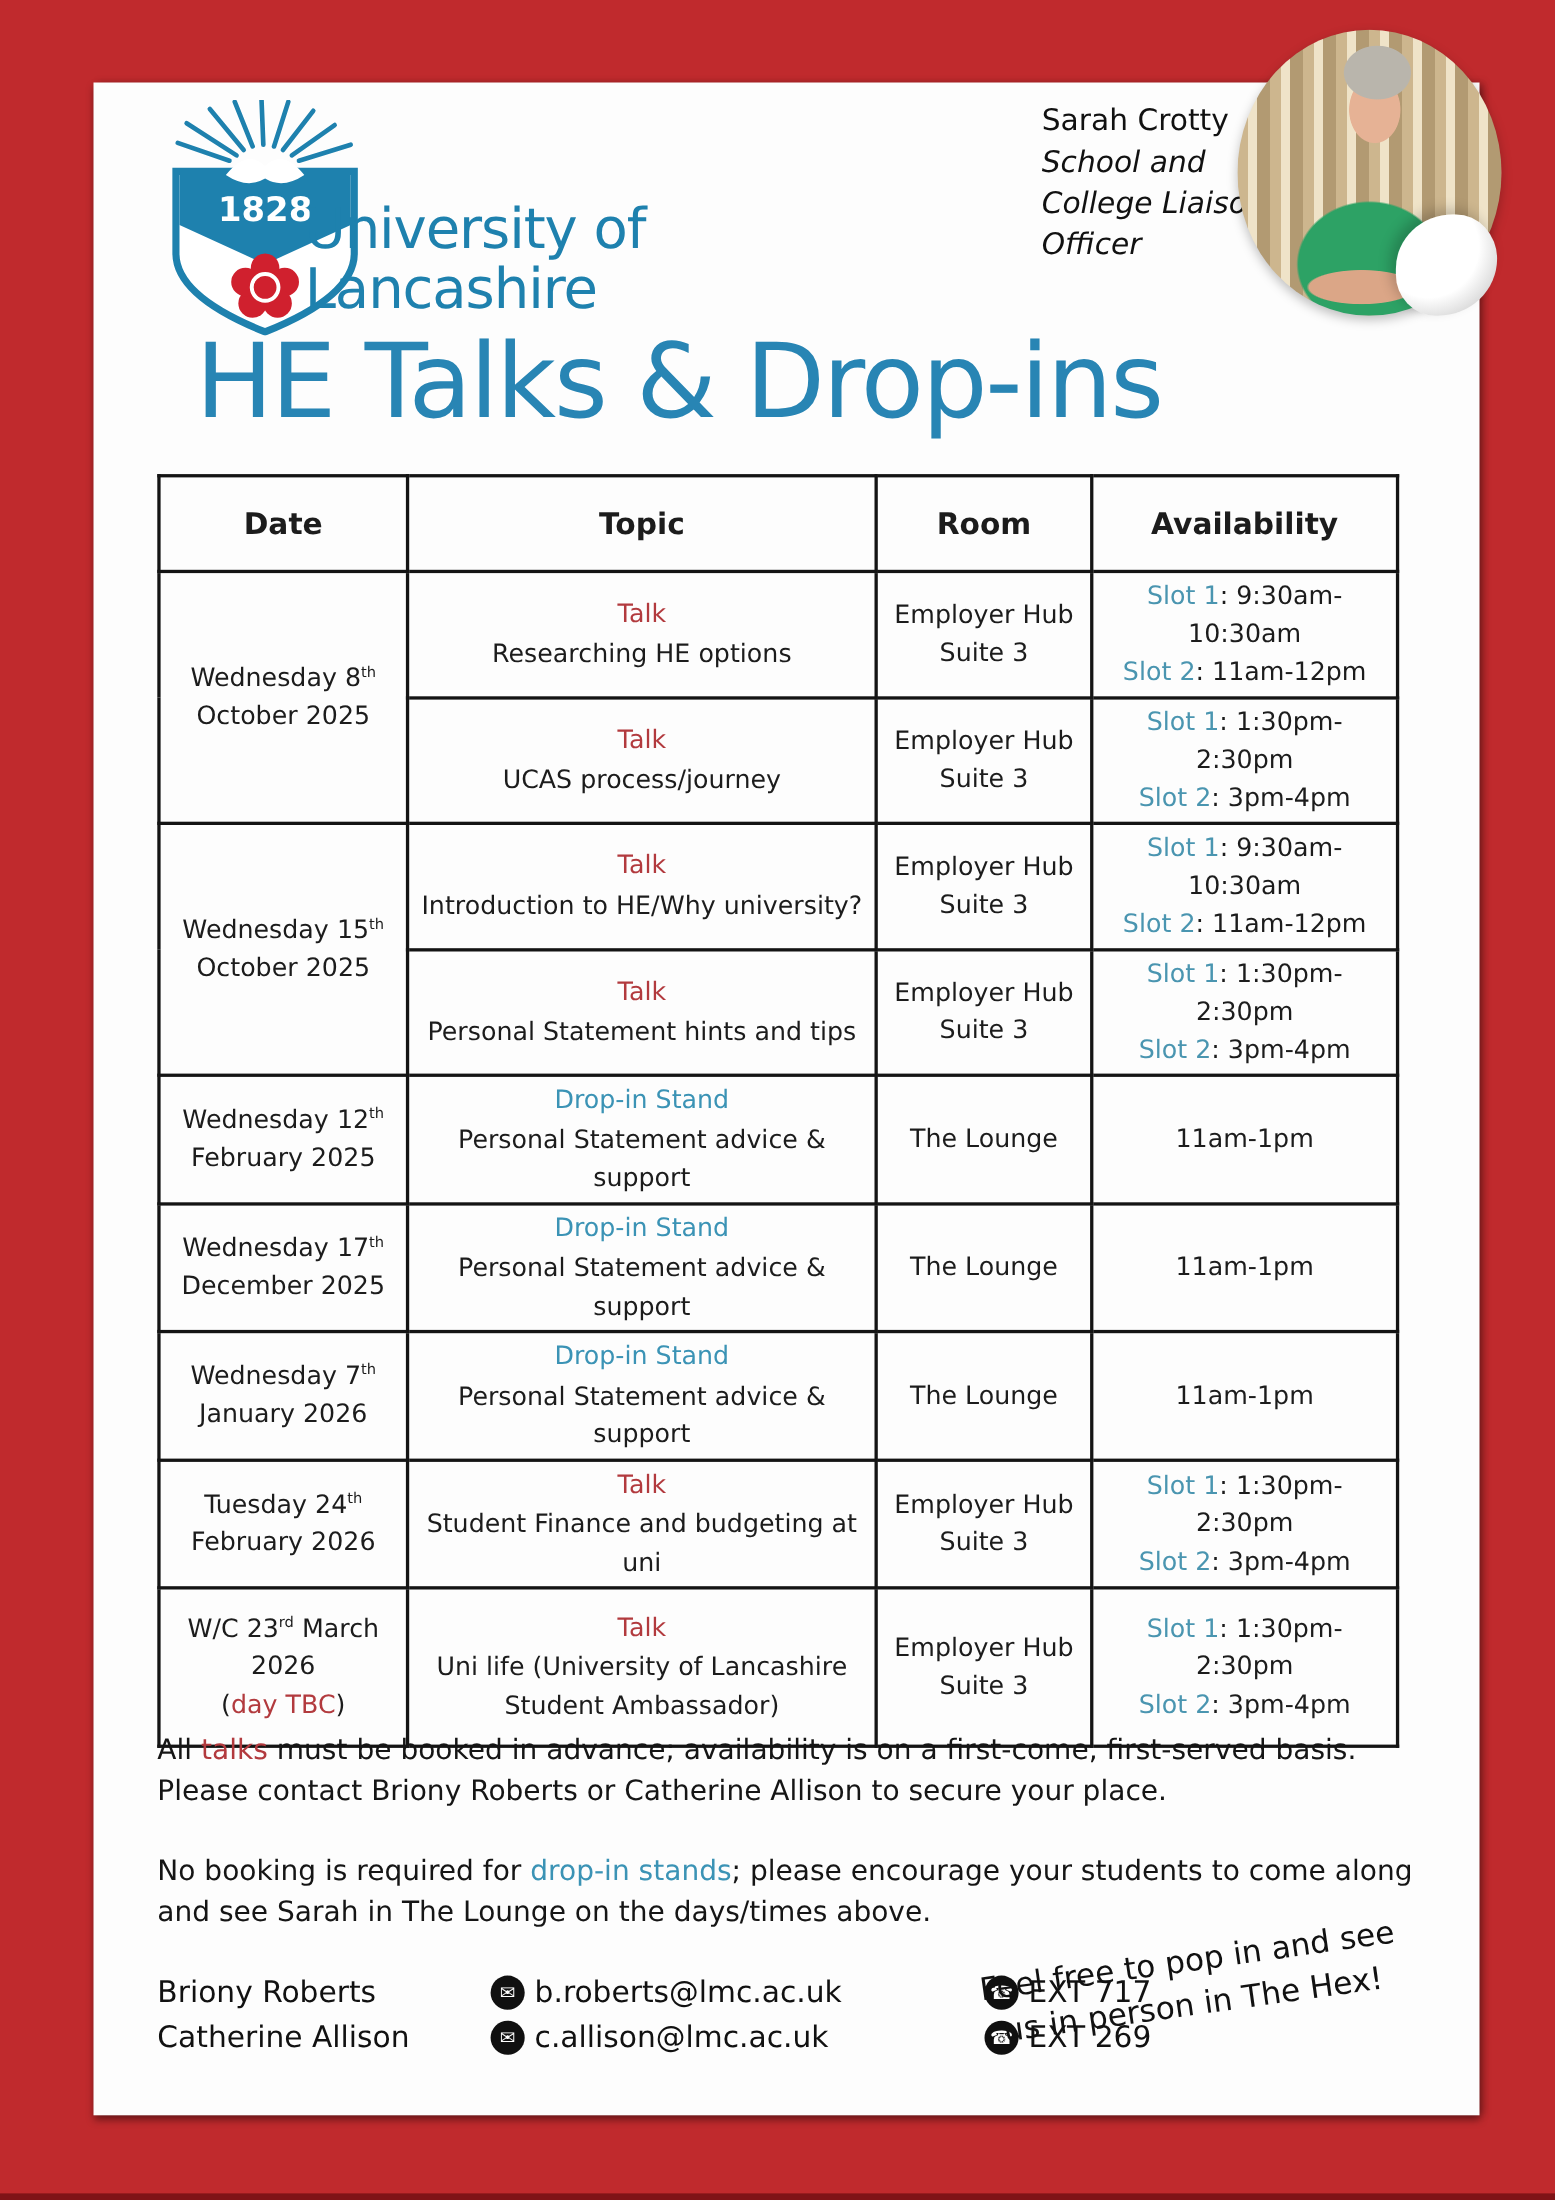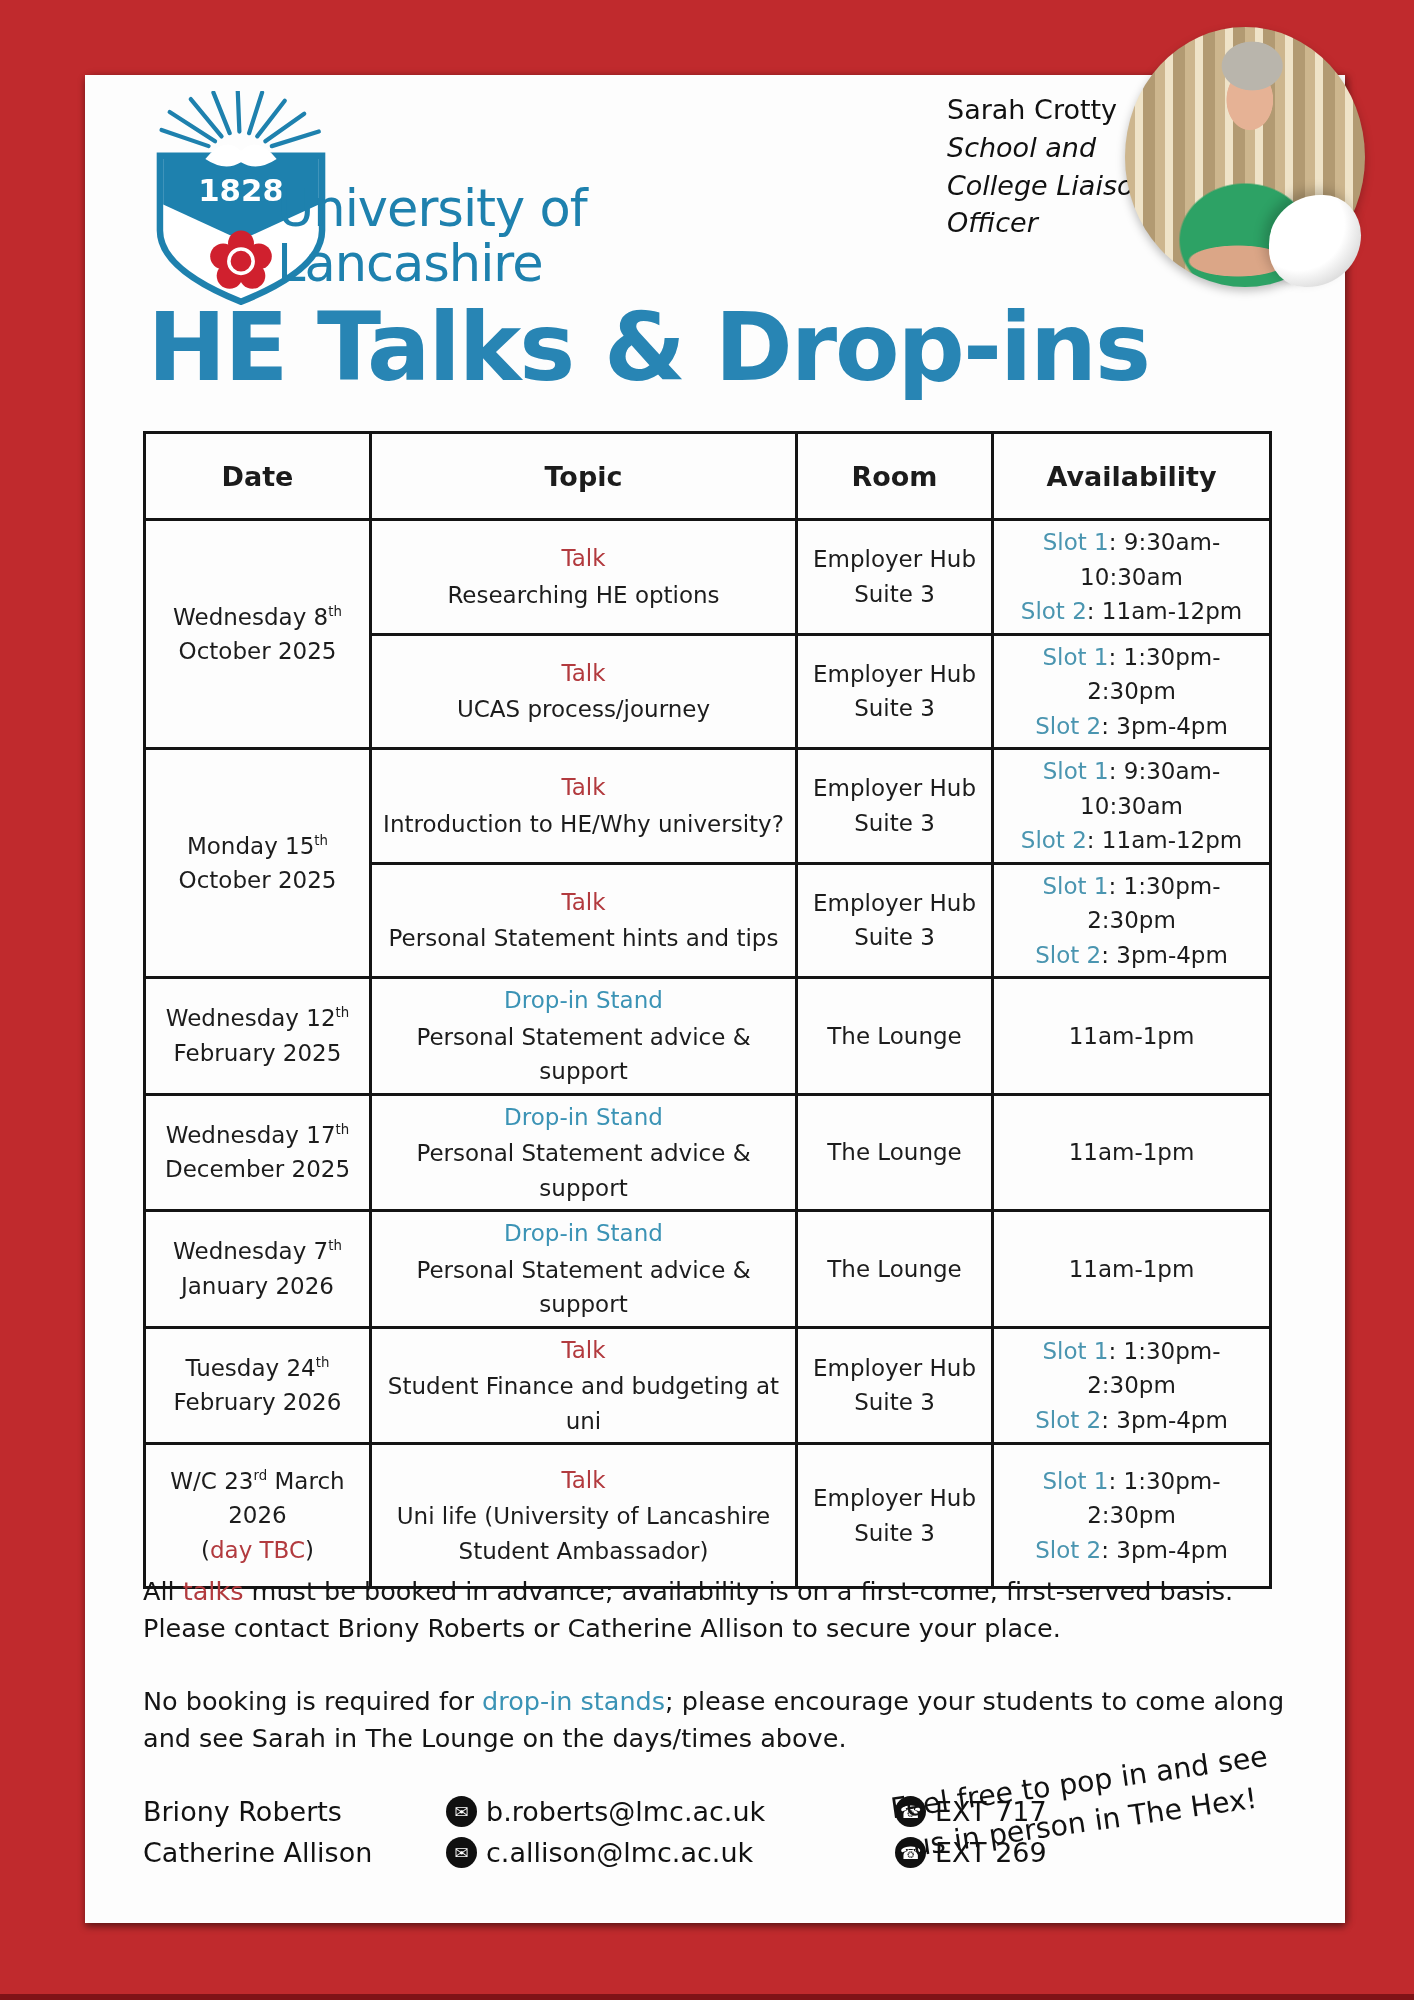--- a/index.html
+++ b/index.html
@@ -39,22 +39,22 @@
       radial-gradient(ellipse 104px 90px at 50% 82%, #2da265 0 62%, transparent 64%),
       repeating-linear-gradient(90deg,#cdb68e 0 10px,#efe3c8 10px 18px,#b29a72 18px 30px);
     background-color:#d9cdb4;
     box-shadow:0 4px 10px rgba(0,0,0,.25);}
   .photo .curl{position:absolute;right:4px;bottom:0px;width:92px;height:92px;
     background:radial-gradient(circle at 32% 32%,#ffffff 52%,#d2d2d2 82%,#b0b0b0 100%);
     border-radius:58% 42% 60% 40% / 55% 45% 58% 42%;
     box-shadow:-5px -5px 12px rgba(0,0,0,.2);}
 
   
-  .big-title{position:absolute;left:0;top:218px;width:1064px;text-align:right;
-    font-size:94px;font-weight:700;letter-spacing:-2px;color:var(--blue);}
+  .big-title{position:absolute;left:0;top:218px;width:1064px;text-align:center;
+    font-size:94px;font-weight:400;letter-spacing:-2px;color:var(--blue);}
 
   
   .sched{position:absolute;left:58px;top:356px;border-collapse:collapse;table-layout:fixed;width:1126px;}
   .sched th,.sched td{border:3px solid #141414;text-align:center;vertical-align:middle;padding:4px 6px;}
   .sched th{font-size:27px;font-weight:bold;height:87px;}
   .sched td{font-size:23px;line-height:1.5;}
   tr.h-s{height:111px;}
   tr.h-e{height:108px;}
   tr.h-g{height:110px;}
   tr.h-last{height:144px;}
@@ -177,21 +177,21 @@
           <span>Suite 3</span>
         </td>
         <td>
           <div><span class="slot">Slot 1</span><span>: 1:30pm-2:30pm</span></div>
           <div><span class="slot">Slot 2</span><span>: 3pm-4pm</span></div>
         </td>
       </tr>
 
       <tr class="h-s">
         <td rowspan="2">
-          <span>Monday 15</span><sup>th</sup><br>
+          <span>Wednesday 15</span><sup>th</sup><br>
           <span>October 2025</span>
         </td>
         <td>
           <div class="kind kind-talk">Talk</div>
           <div>Introduction to HE/Why university?</div>
         </td>
         <td>
           <span>Employer Hub</span><br>
           <span>Suite 3</span>
         </td>

